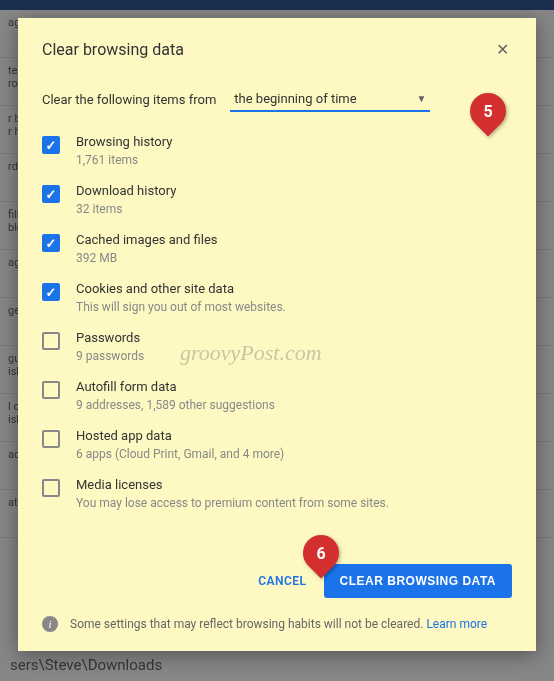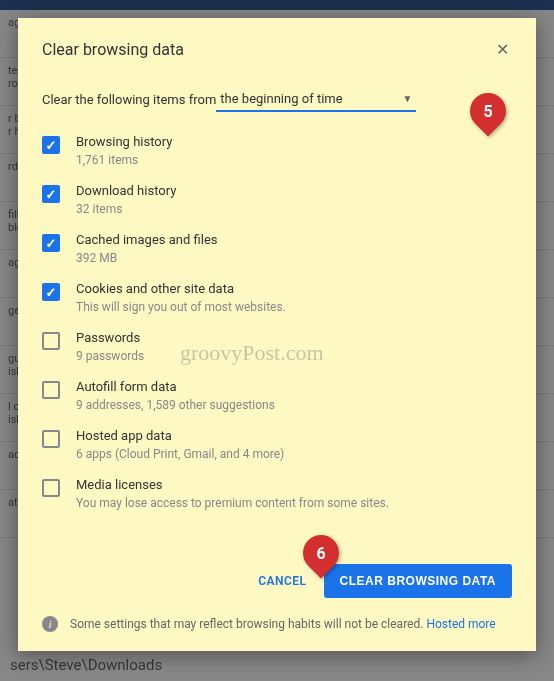--- a/index.html
+++ b/index.html
@@ -60,20 +60,21 @@
     .close-btn {
       width: 16px; height: 16px;
       cursor: pointer;
       color: #666;
       font-size: 16px;
       line-height: 16px;
     }
     .time-row {
       display: flex;
       align-items: center;
+      gap: 14px;
       margin-bottom: 22px;
       font-size: 13px;
       color: #333;
     }
     .time-select {
       flex: 0 0 200px;
       border-bottom: 2px solid #1a73e8;
       padding: 4px 4px 4px 4px;
       display: flex;
       justify-content: space-between;
@@ -207,20 +208,21 @@
     }
     .badge-6 {
       top: 535px;
       left: 303px;
     }
     .watermark {
       position: absolute;
       top: 340px;
       left: 180px;
       font-family: Georgia, serif;
+      font-style: italic;
       font-size: 22px;
       color: rgba(100,100,100,0.35);
       pointer-events: none;
     }
     .bottom-path {
       position: absolute;
       bottom: 7px;
       left: 10px;
       font-size: 15px;
       color: #555;
@@ -322,21 +324,21 @@
 
   <div class="actions">
     <span class="cancel-btn">CANCEL</span>
     <button class="clear-btn">CLEAR BROWSING DATA</button>
   </div>
 
   <div class="footer">
     <div class="info-icon">i</div>
     <div>
       <span>Some settings that may reflect browsing habits will not be cleared.</span>
-      <span class="learn-more">Hosted more</span>
+      <span class="learn-more">Learn more</span>
     </div>
   </div>
 </div>
 
 <div class="badge badge-5">
     <span>5</span>
   </div>
 <div class="badge badge-6">
     <span>6</span>
   </div>

